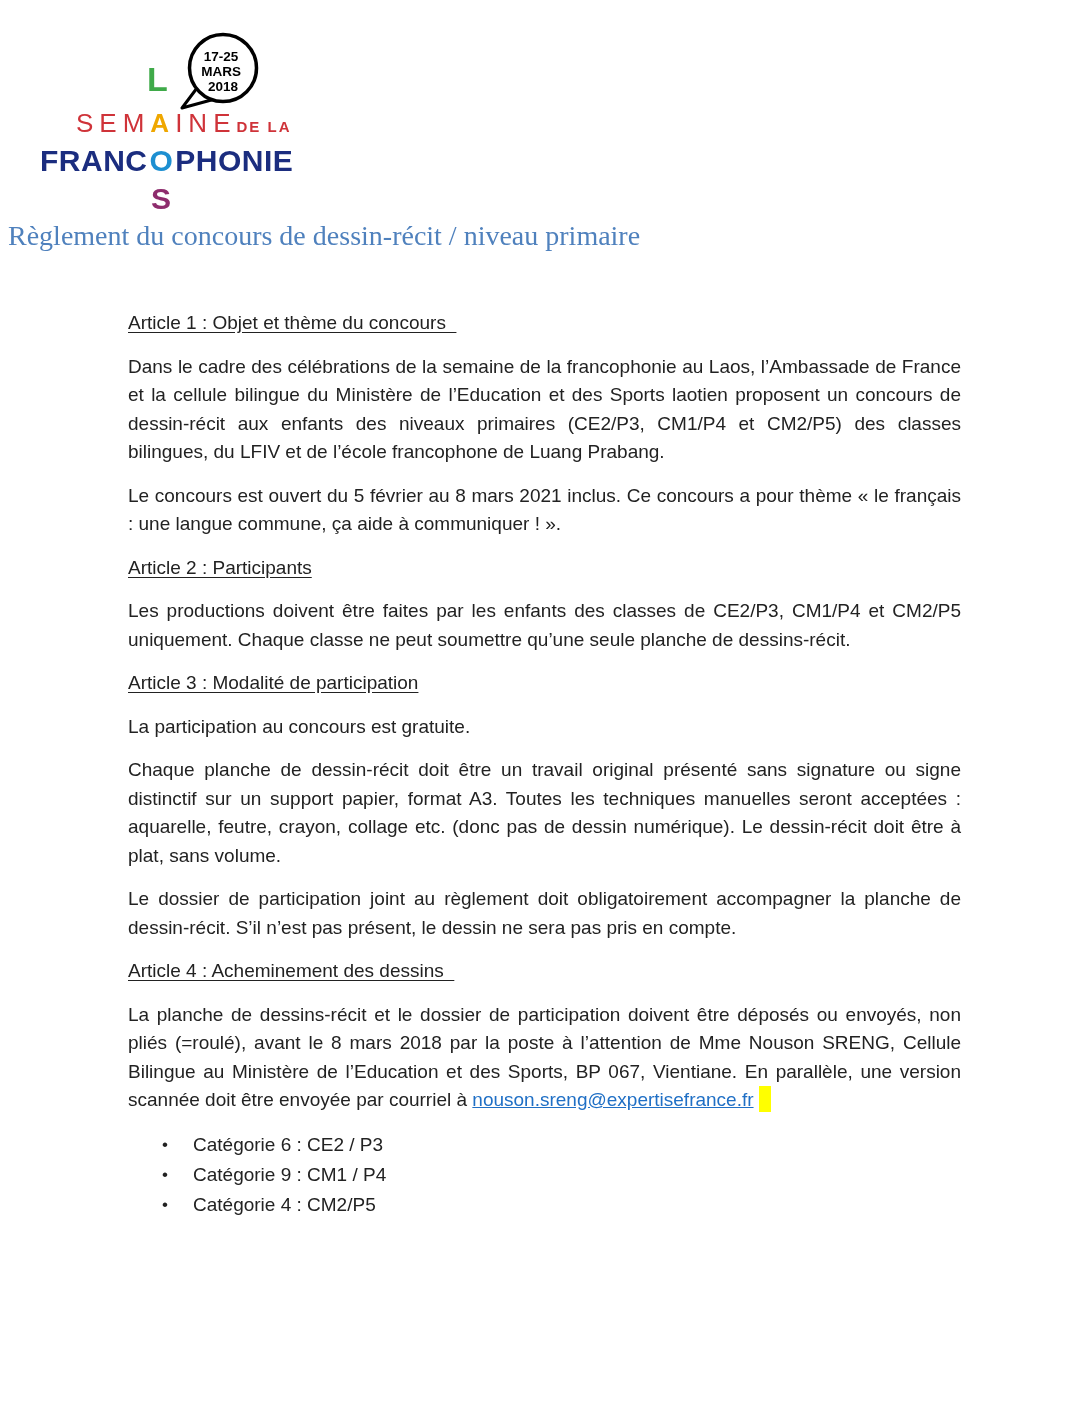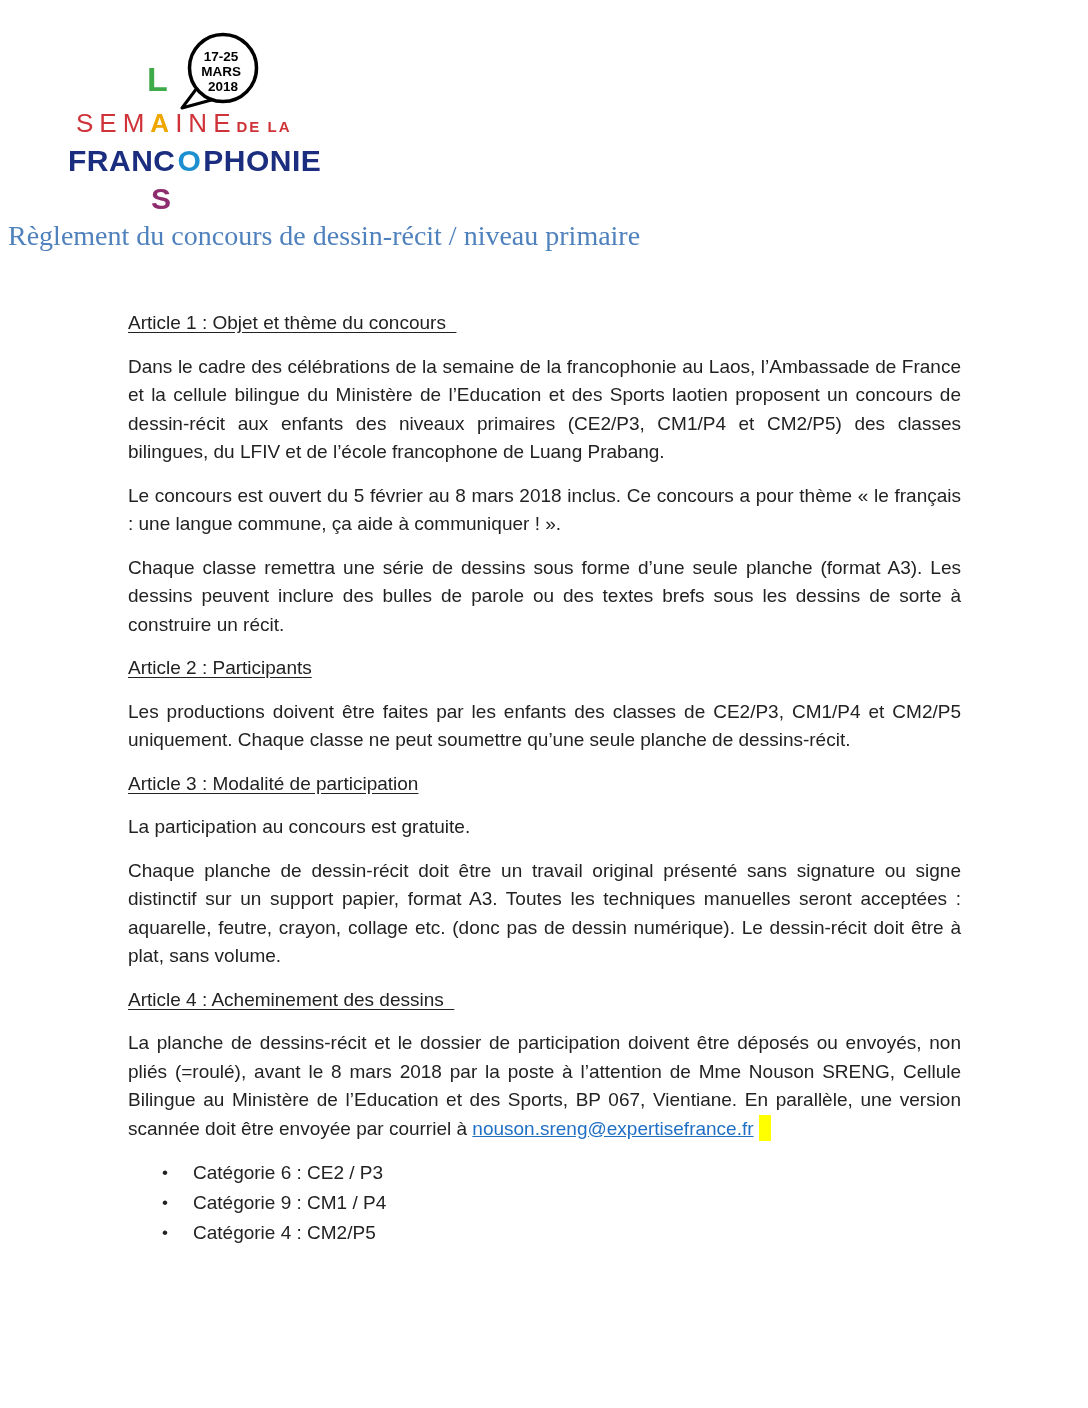--- a/index.html
+++ b/index.html
@@ -24,21 +24,20 @@
     position: absolute; left: 76px; top: 110px;
     font-size: 26px; font-weight: 500; letter-spacing: 6px; line-height: 1;
     white-space: nowrap;
   }
   .logo-semaine .letter-a { font-weight: 700; }
   .logo-dela { font-size: 15px; font-weight: 700; letter-spacing: 2px; }
   .logo-franco {
     position: absolute; left: 40px; top: 146px;
     font-size: 30px; font-weight: 800; letter-spacing: 0.5px; line-height: 1;
     white-space: nowrap;
-    margin-left: 28px;
   }
   .logo-franco .letter-o { margin: 0 2px; }
   .logo-s {
     position: absolute; left: 151px; top: 184px;
     font-size: 30px; font-weight: 800; line-height: 1;
   }
 
   
   .doc-title {
     position: absolute; left: 0; top: 210px; width: 100%;
@@ -95,27 +94,27 @@
     <div class="logo-franco" style="color: rgb(27, 45, 127);"><span>FRANC</span><span class="letter-o" style="color: rgb(29, 143, 209);">O</span><span>PHONIE</span></div>
 
     <div class="logo-s" style="color: rgb(142, 44, 109);">S</div>
   </div>
 
   <h1 class="doc-title" style="color: rgb(79, 129, 189);">Règlement du concours de dessin-récit / niveau primaire</h1>
 
   <main class="doc-body" id="doc-body">
       <h2>Article 1 : Objet et thème du concours&nbsp;&nbsp;</h2>
       <p>Dans le cadre des célébrations de la semaine de la francophonie au Laos, l’Ambassade de France et la cellule bilingue du Ministère de l’Education et des Sports laotien proposent un concours de dessin-récit aux enfants des niveaux primaires (CE2/P3, CM1/P4 et CM2/P5) des classes bilingues, du LFIV et de l’école francophone de Luang Prabang.</p>
-      <p>Le concours est ouvert du 5 février au 8 mars 2018 inclus. Ce concours a pour thème « le français : une langue commune, ça aide à communiquer ! ».</p>
-      <p>Chaque classe remettra une série de dessins sous forme d’une seule planche (format A3). Les dessins peuvent inclure des bulles de parole ou des textes brefs sous les dessins de sorte à construire un récit.</p>
+      <p>Le concours est ouvert du 5 février au 8 mars 2021 inclus. Ce concours a pour thème « le français : une langue commune, ça aide à communiquer ! ».</p>
       <h2>Article 2 : Participants</h2>
       <p>Les productions doivent être faites par les enfants des classes de CE2/P3, CM1/P4 et CM2/P5 uniquement. Chaque classe ne peut soumettre qu’une seule planche de dessins-récit.</p>
       <h2>Article 3 : Modalité de participation</h2>
       <p>La participation au concours est gratuite.</p>
       <p>Chaque planche de dessin-récit doit être un travail original présenté sans signature ou signe distinctif sur un support papier, format A3. Toutes les techniques manuelles seront acceptées : aquarelle, feutre, crayon, collage etc. (donc pas de dessin numérique). Le dessin-récit doit être à plat, sans volume.</p>
+      <p>Le dossier de participation joint au règlement doit obligatoirement accompagner la planche de dessin-récit. S’il n’est pas présent, le dessin ne sera pas pris en compte.</p>
       <h2>Article 4 : Acheminement des dessins&nbsp;&nbsp;</h2>
       <p><span>La planche de dessins-récit et le dossier de participation doivent être déposés ou envoyés, non pliés (=roulé), avant le 8 mars 2018 par la poste à l’attention de Mme Nouson SRENG, Cellule Bilingue au Ministère de l’Education et des Sports, BP 067, Vientiane. En parallèle, une version scannée doit être envoyée par courriel à </span><a class="email-link" href="mailto:nouson.sreng@expertisefrance.fr" style="color: rgb(31, 111, 197);">nouson.sreng@expertisefrance.fr</a><span class="highlight-mark" style="background: rgb(255, 255, 0);"></span></p>
       <ul class="bullet-list">
         <li><span class="bullet-marker">•</span><span>Catégorie 6 : CE2 / P3</span></li>
         <li><span class="bullet-marker">•</span><span>Catégorie 9 : CM1 / P4</span></li>
         <li><span class="bullet-marker">•</span><span>Catégorie 4 : CM2/P5</span></li>
       </ul>
     </main>
 
 </div>

